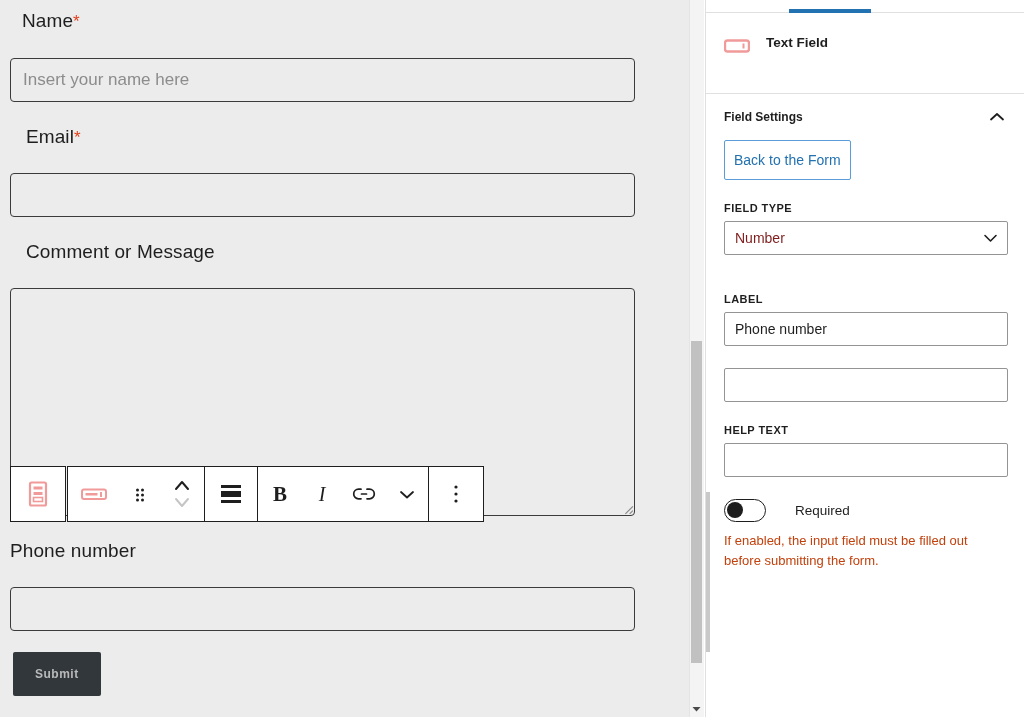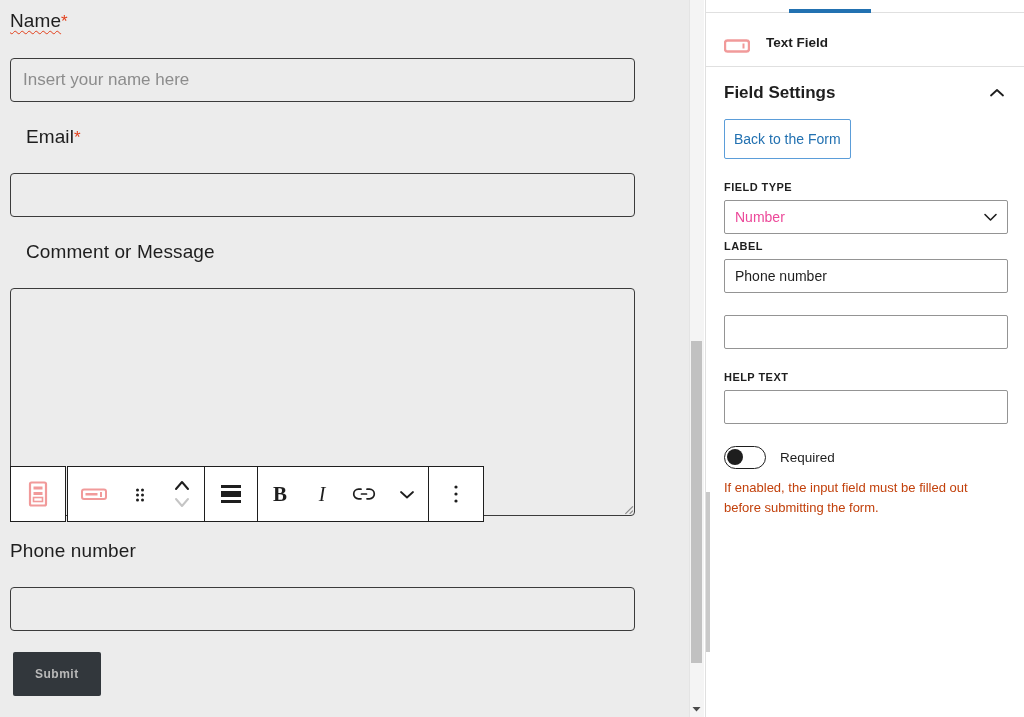--- a/index.html
+++ b/index.html
@@ -27,25 +27,25 @@
   .field-label {
     font-size: 19px;
     color: #1e1e1e;
     font-family: "Liberation Sans", sans-serif;
     letter-spacing: .1px;
     line-height: 1.15;
     white-space: nowrap;
   }
   .req-star { color: #e2401c; font-size: 17px; }
   .spellerr {
-    text-decoration: underline;
     text-decoration-style: wavy;
     text-decoration-color: #e2401c;
     text-decoration-thickness: 1px;
     text-underline-offset: 3px;
+    margin-left: 12px;
   }
 
   .txt-input {
     display: block;
     width: 625px;
     height: 44px;
     background: #ececec;
     border: 1px solid #3b3b3b;
     border-radius: 4px;
     font-size: 17px;
@@ -158,21 +158,21 @@
   .tab-active-underline {
     position: absolute;
     left: 83px; bottom: -1px;
     width: 82px; height: 4px;
     background: #2271b1;
   }
 
   .block-card {
     display: flex;
     gap: 16px;
-    padding: 22px 20px 5px 18px;
+    padding: 22px 20px 32px 18px;
     border-bottom: 1px solid #e0e0e0;
   }
   .block-icon-box { flex: 0 0 24px; padding-top: 4px; }
   .block-title {
     font-size: 13.5px;
     font-weight: bold;
     color: #1e1e1e;
     line-height: 1.2;
     margin-bottom: 10px;
   }
@@ -182,21 +182,21 @@
     line-height: 1.5;
     max-width: 215px;
   }
 
   .panel-head {
     display: flex;
     align-items: center;
     justify-content: space-between;
     padding: 16px 18px 16px 18px;
   }
-  .panel-title { font-size: 17px; font-weight: bold; color: #1e1e1e; }
+  .panel-title { font-size: 12px; font-weight: bold; color: #1e1e1e; }
   .chev-up { color: #1e1e1e; }
 
   .panel-body { padding: 0 18px 20px 18px; }
 
   .ghost-btn {
     display: inline-block;
     background: #ffffff;
     color: #2271b1;
     border: 1px solid #5b9dd9;
     border-radius: 2px;
@@ -220,44 +220,44 @@
   .ctl-select {
     position: relative;
     width: 284px; height: 34px;
     border: 1px solid #949494;
     border-radius: 2px;
     background: #ffffff;
     display: flex;
     align-items: center;
     padding: 0 10px;
     font-size: 14px;
-    color: #ec4899;
+    color: #7f1d1d;
     cursor: pointer;
-    margin-bottom: 6px;
+    margin-bottom: 38px;
   }
   .ctl-select .chev {
     position: absolute; right: 9px; top: 50%; transform: translateY(-50%);
     color: #1e1e1e;
   }
 
   .ctl-input {
     display: block;
     width: 284px; height: 34px;
     border: 1px solid #949494;
     border-radius: 2px;
     background: #ffffff;
     padding: 0 10px;
     font-size: 14px;
     color: #1e1e1e;
     font-family: "Liberation Sans", sans-serif;
     outline: none;
     margin-bottom: 22px;
   }
 
-  .toggle-row { display: flex; align-items: center; gap: 14px; margin-bottom: 9px; }
+  .toggle-row { display: flex; align-items: center; gap: 29px; margin-bottom: 9px; }
   .toggle {
     position: relative;
     width: 42px; height: 23px;
     border: 1.5px solid #1e1e1e;
     border-radius: 12px;
     background: #ffffff;
     cursor: pointer;
     flex: 0 0 42px;
   }
   .toggle .knob {

